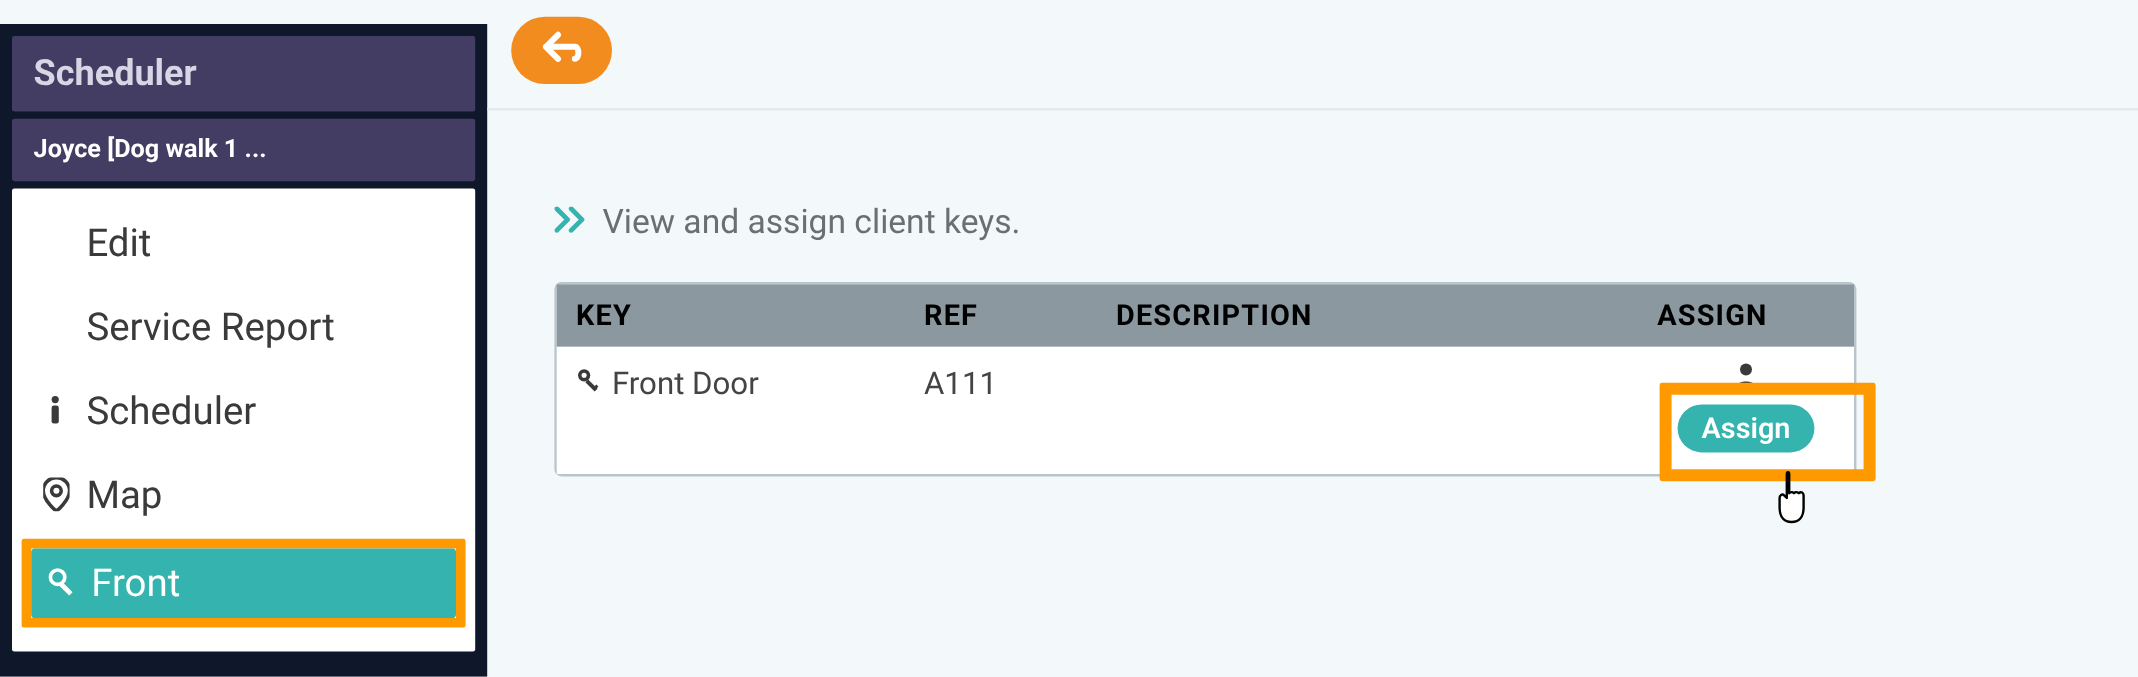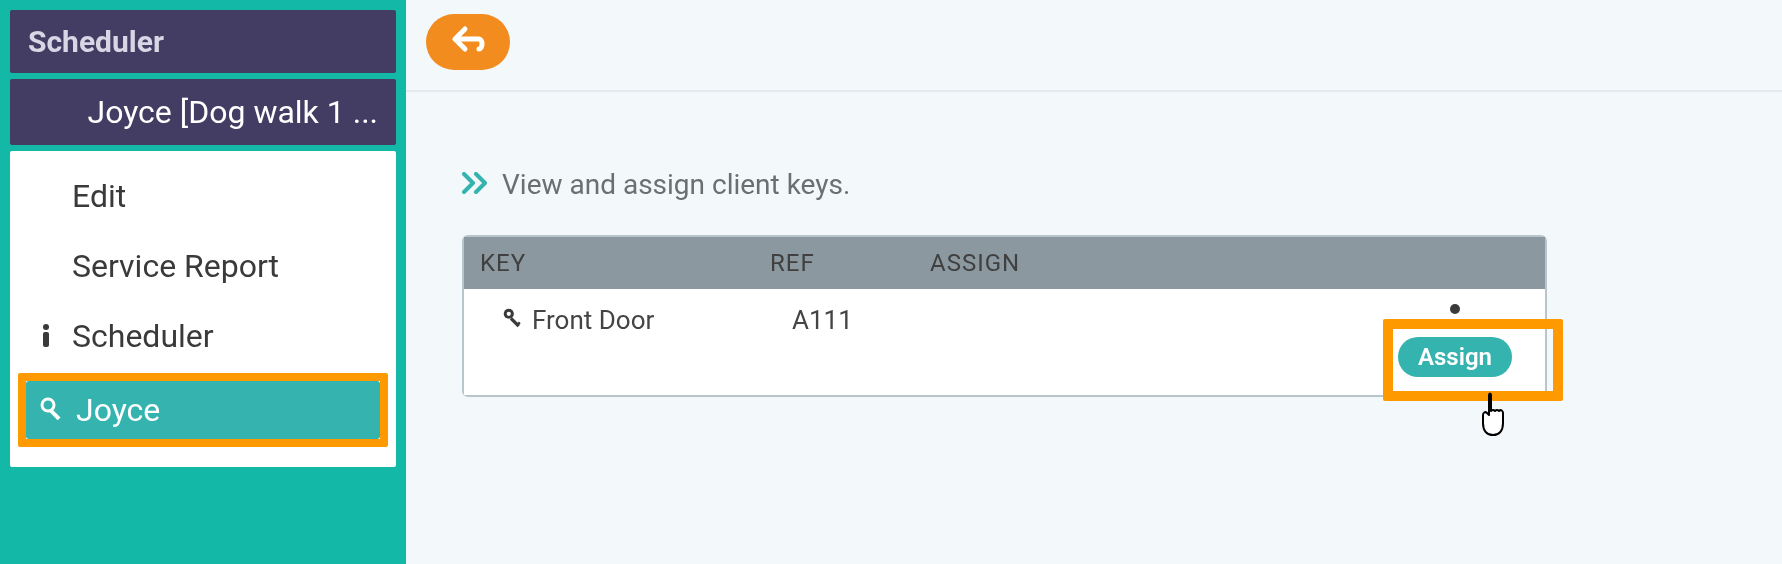--- a/index.html
+++ b/index.html
@@ -7,45 +7,45 @@
     font-family: -apple-system, BlinkMacSystemFont, "Segoe UI", Roboto, "Helvetica Neue", Arial, sans-serif;
     background: #f3f8fa;
     width: 1782px;
     height: 564px;
     overflow: hidden;
     display: flex;
   }
   
   .sidebar {
     width: 406px;
-    background: #14b8a6;
+    background: #0f172a;
     display: flex;
     flex-direction: column;
     padding: 10px 10px 0 10px;
+    margin-top: 20px;
   }
   .side-header1 {
     background: #433d63;
     color: #d8d5e4;
     font-weight: 700;
     font-size: 30px;
     padding: 14px 18px;
     border-radius: 2px;
     margin-bottom: 6px;
   }
   .side-header2 {
     background: #433d63;
     color: #ffffff;
-    font-weight: 400;
-    font-size: 32px;
+    font-weight: 700;
+    font-size: 21px;
     padding: 14px 18px;
     border-radius: 2px;
     margin-bottom: 6px;
     white-space: nowrap;
     overflow: hidden;
-    text-align: right;
   }
   .side-menu {
     background: #ffffff;
     border-radius: 2px;
     padding: 12px 8px 20px 8px;
     display: flex;
     flex-direction: column;
     gap: 4px;
   }
   .menu-item {
@@ -113,31 +113,30 @@
   .key-table {
     width: 1085px;
     border: 2px solid #b8c6cc;
     border-radius: 6px;
     overflow: visible;
     position: relative;
   }
   .key-head {
     display: flex;
     background: #8b98a0;
-    color: #404040;
+    color: #000000;
     font-size: 24px;
-    font-weight: 400;
+    font-weight: 700;
     letter-spacing: 1px;
   }
   .key-row {
     display: flex;
     background: #ffffff;
     font-size: 26px;
     color: #444;
-    padding-left: 22px;
   }
   .col-key   { width: 290px; padding: 12px 16px; display:flex; align-items:flex-start; gap:8px;}
   .col-ref   { width: 160px; padding: 12px 16px; }
   .col-desc  { flex:1;       padding: 12px 16px; }
   .col-assign{ width: 180px; padding: 12px 16px; display:flex; flex-direction:column; align-items:center; gap:6px; position:relative;}
   .key-row .col-key, .key-row .col-ref, .key-row .col-desc { padding-top:16px; padding-bottom:60px; }
   .assign-btn {
     background: #35b3ae;
     color: #ffffff;
     font-size: 24px;
@@ -189,30 +188,39 @@
     <div class="menu-item">
       <span class="icon-slot">
         <svg width="20" height="26" viewBox="0 0 20 26">
             <circle cx="10" cy="4" r="3" fill="#3a3a3a"></circle>
             <rect x="7" y="9" width="6" height="15" rx="2" fill="#3a3a3a"></rect>
           </svg>
       </span>
       <span>Scheduler</span>
     </div>
 
+    <div class="menu-item">
+      <span class="icon-slot">
+        <svg width="22" height="28" viewBox="0 0 22 28">
+            <path d="M11 0C5 0 0 5 0 11c0 8 11 17 11 17s11-9 11-17C22 5 17 0 11 0z" fill="none" stroke="#3a3a3a" stroke-width="3"></path>
+            <circle cx="11" cy="11" r="4" fill="none" stroke="#3a3a3a" stroke-width="3"></circle>
+          </svg>
+      </span>
+      <span>Map</span>
+    </div>
 
     <div class="highlight-box-keys">
       <div class="menu-item active">
         <span class="icon-slot">
           <svg width="26" height="26" viewBox="0 0 26 26">
               <circle cx="8" cy="8" r="6" fill="none" stroke="#fff" stroke-width="3"></circle>
               <rect x="12" y="12" width="12" height="4" transform="rotate(45 12 12)" fill="#fff"></rect>
             </svg>
         </span>
-        <span>Joyce</span>
+        <span>Front</span>
       </div>
     </div>
 
   </div>
 </div>
 
 <div class="main">
   <div class="toolbar">
     <div class="back-btn">
       <span>
@@ -230,20 +238,21 @@
             <path d="M2 2 L11 11 L2 20 M14 2 L23 11 L14 20" fill="none" stroke="#35b3ae" stroke-width="4" stroke-linecap="round" stroke-linejoin="round"></path>
           </svg>
       </span>
       <span>View and assign client keys.</span>
     </div>
 
     <div class="key-table">
       <div class="key-head">
         <div class="col-key">KEY</div>
         <div class="col-ref">REF</div>
+        <div class="col-desc">DESCRIPTION</div>
         <div class="col-assign" style="flex-direction:row">ASSIGN</div>
       </div>
 
       <div class="key-row" style="position:relative;">
         <div class="col-key">
           <span>
             <svg width="22" height="22" viewBox="0 0 26 26">
                 <circle cx="8" cy="8" r="6" fill="#3a3a3a"></circle>
                 <circle cx="8" cy="8" r="2.5" fill="#fff"></circle>
                 <rect x="12" y="12" width="13" height="4" transform="rotate(45 12 12)" fill="#3a3a3a"></rect>

